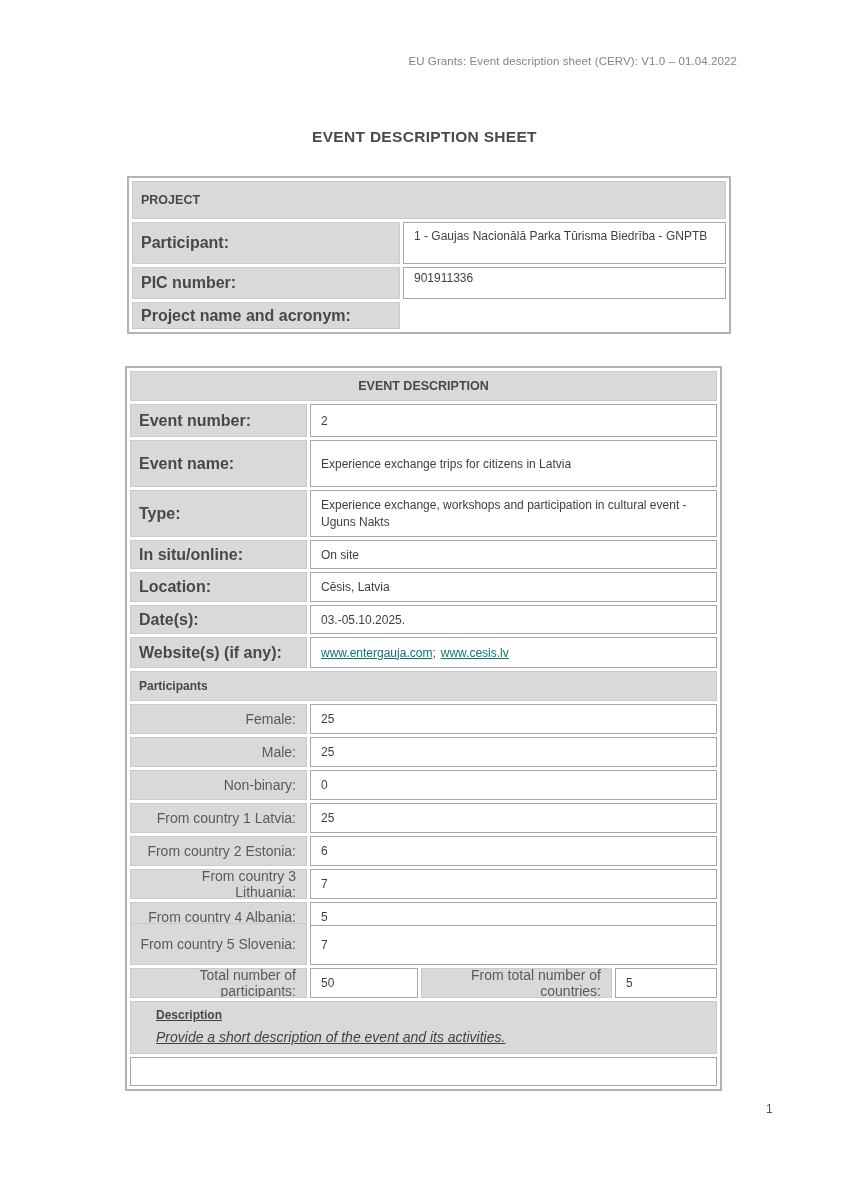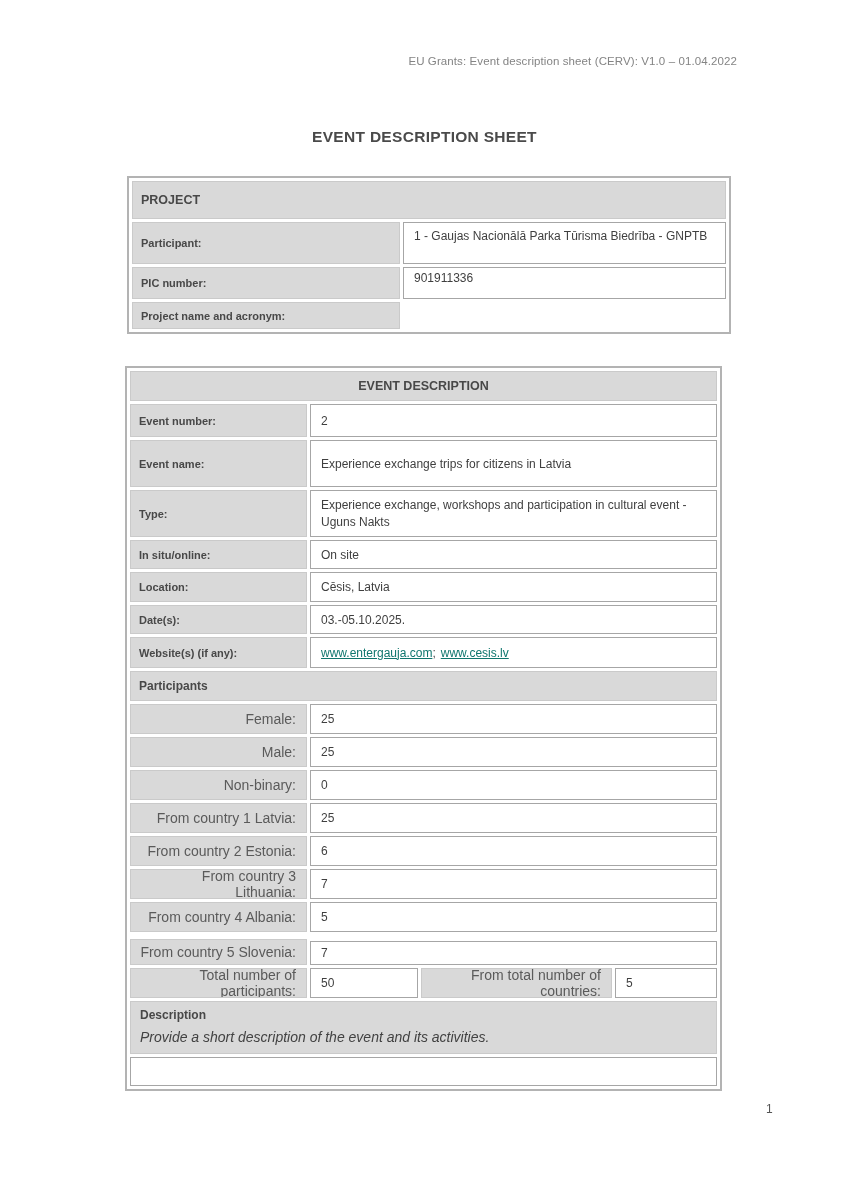--- a/index.html
+++ b/index.html
@@ -16,31 +16,31 @@
     position:absolute; top:128px; left:0; width:100%;
     text-align:center; font-size:15.5px; font-weight:bold; color:#4a4a4a;
     letter-spacing:0.3px;
   }
   .tblbox {
     position:absolute; background:#fff;
     border:2px solid #b3b3b3; padding:3px;
     display:flex; flex-direction:column; gap:3px;
   }
   .row { display:flex; gap:3px; flex:0 0 auto; }
-  .cell { display:flex; align-items:center; padding:4px 8px; overflow:hidden; }
+  .cell { display:flex; align-items:center; padding:12px 8px; overflow:hidden; }
   .gray { background:#d9d9d9; border:1px solid #cacaca; }
   .white { background:#fff; border:1px solid #a6a6a6; }
-  .lbl { font-weight:bold; color:#484848; font-size:11px; }
+  .lbl { font-weight:bold; color:#484848; font-size:16px; }
   .val { color:#3f3f3f; font-size:12px; padding-left:10px; }
   .sublbl { color:#5a5a5a; font-size:14px; font-weight:normal; justify-content:flex-end; text-align:right; padding-right:10px; }
   .hdr { font-weight:bold; color:#484848; font-size:12.5px; }
   .center { justify-content:center; }
   .top { align-items:flex-start; padding-top:3px; }
   .justify { display:block; text-align:justify; line-height:17px; padding-top:5px; }
-  .block { display:block; padding:6px 9px; }
+  .block { display:block; padding:6px 25px;text-decoration:underline; }
   .desc-h { font-weight:bold; font-size:12px; color:#484848; }
   .desc-i { font-style:italic; font-size:14px; color:#424242; margin-top:7px; }
   a.link { color:#0f766e; text-decoration:underline; cursor:pointer; }
   .sep { color:#4a4a4a; margin-right:5px; }
   .page-num { position:absolute; top:1102px; left:766px; font-size:12px; color:#555; }
   
   .p-lbl { width:268px; flex:0 0 268px; }
   .p-val { flex:1; }
   
   .e-lbl { width:177px; flex:0 0 177px; }

